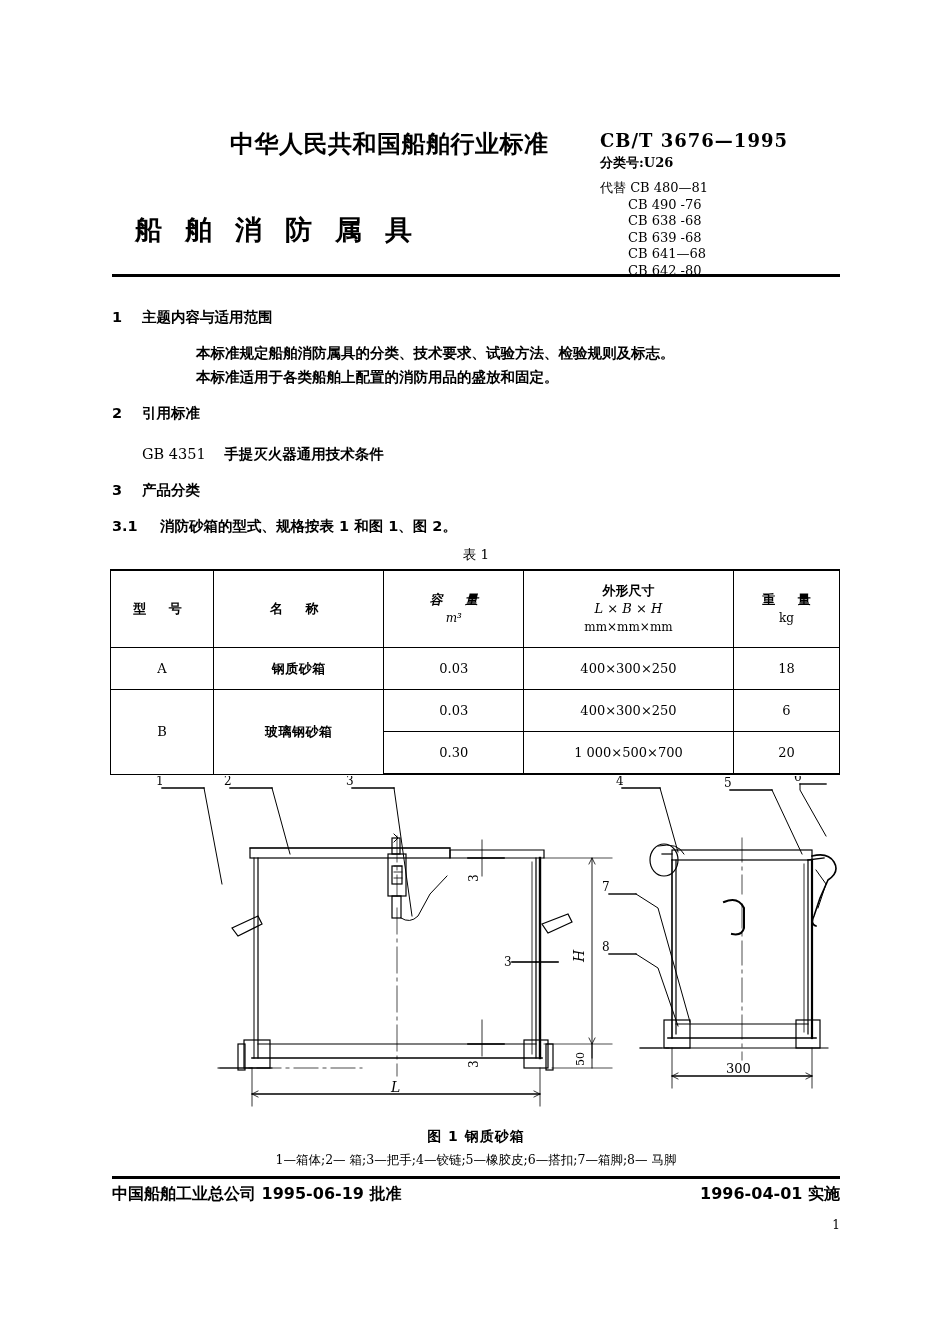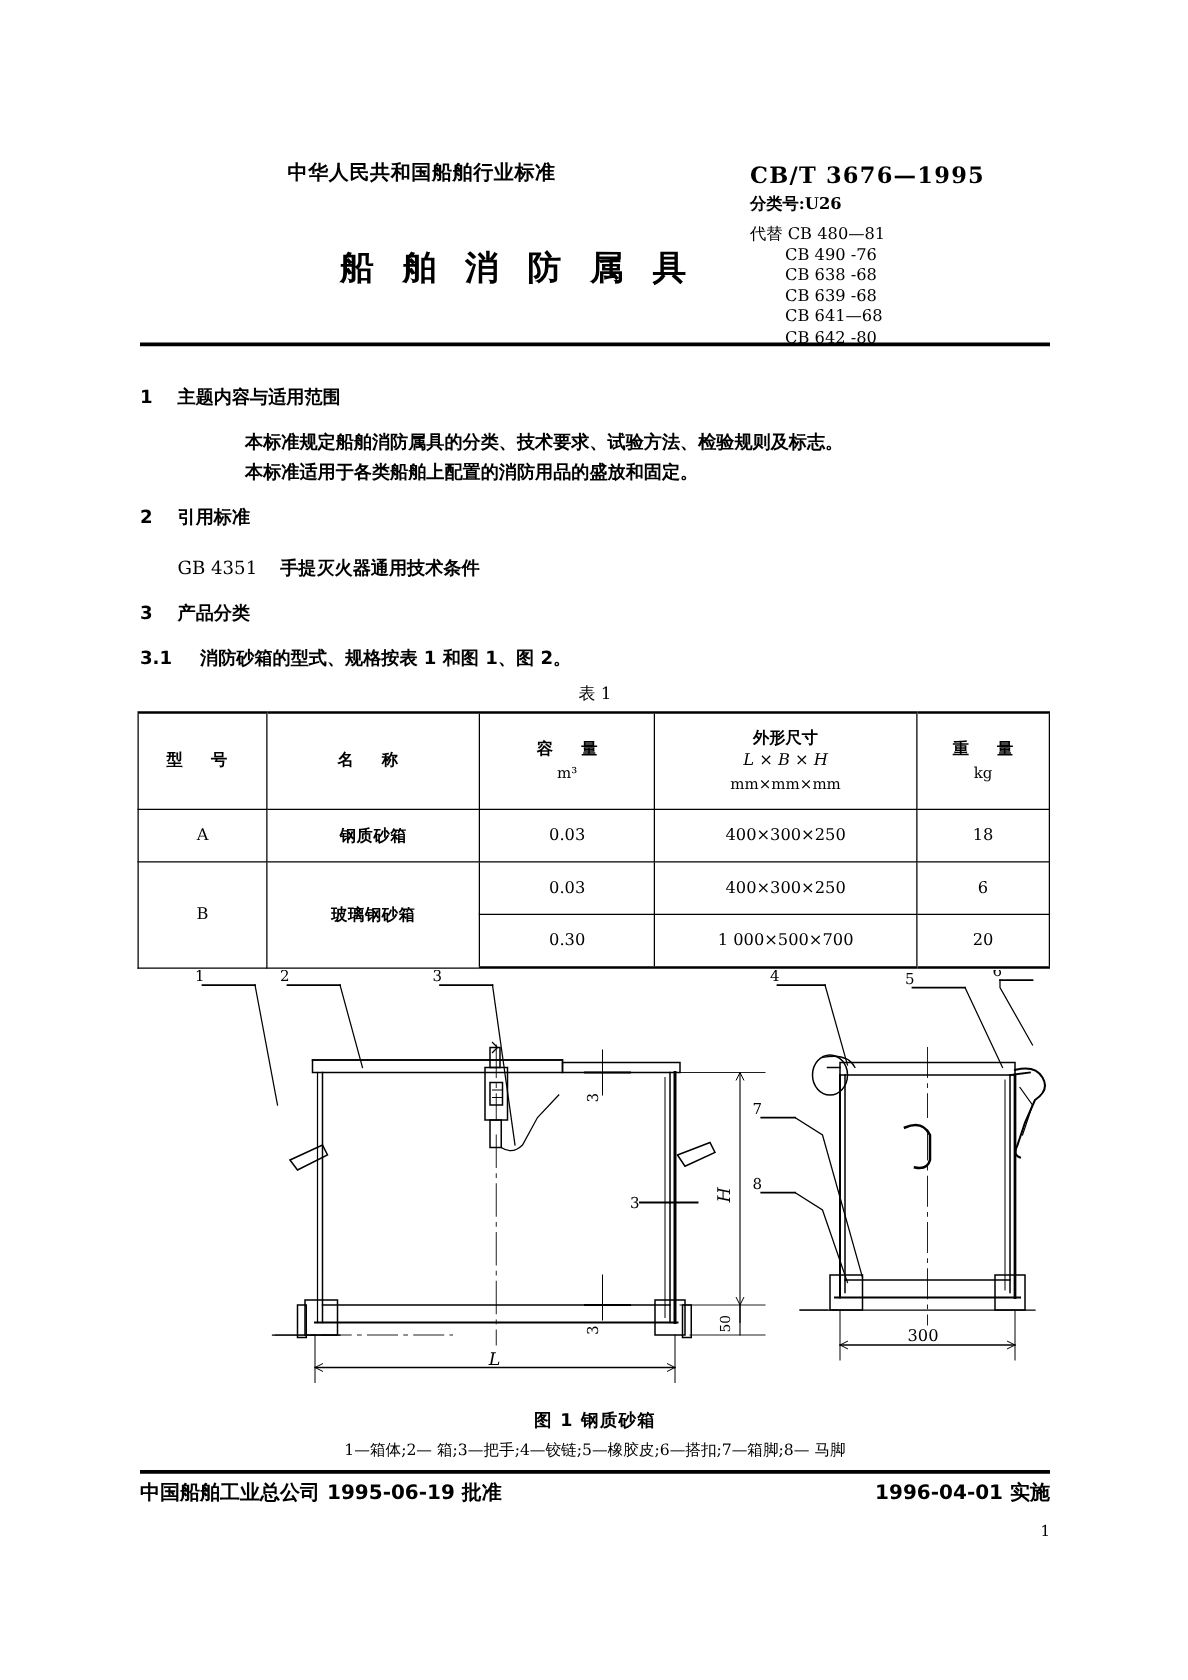--- a/index.html
+++ b/index.html
@@ -34,21 +34,21 @@
   .hdr {
     position: absolute;
     left: 0; top: 128px;
     width: 728px;
     height: 150px;
   }
   .hdr-title {
     position: absolute;
     left: 118px;
     top: 0px;
-    font-size: 16px;
+    font-size: 24px;
     font-weight: bold;
     letter-spacing: 0.5px;
     font-family: "DejaVu Sans", "Liberation Sans", sans-serif;
     white-space: nowrap;
   }
   .hdr-code {
     position: absolute;
     left: 488px;
     top: 2px;
     font-size: 18px;
@@ -76,23 +76,23 @@
     font-family: "DejaVu Serif", "Liberation Serif", serif;
   }
   .hdr-replaces .rep-label {
     font-weight: normal;
     font-family: "DejaVu Sans", "Liberation Sans", sans-serif;
   }
   .hdr-replaces .rep-ind { padding-left: 28px; }
   .doc-title {
     position: absolute;
     left: 0px;
-    top: 68px;
+    top: 84px;
     width: 460px;
-    text-align: right;
+    text-align: left;
     font-size: 27px;
     font-weight: bold;
     letter-spacing: 23px;
     text-indent: 23px;
     white-space: nowrap;
   }
   .rule-main {
     position: absolute;
     left: 0; top: 146px;
     width: 728px;
@@ -284,21 +284,21 @@
   <div class="tbl-caption">表 1</div>
   <table class="spec">
     <tbody>
           <tr>
       <td class="hcell thick-top" style="width:103px;">
         <span class="cn">型  号</span>
       </td>
       <td class="hcell thick-top" style="width:171px;text-align:center;">
         <span class="cn">名  称</span>
       </td>
-      <td class="hcell thick-top" style="width:140px;">
+      <td class="hcell thick-top" style="width:140px;font-style:italic;">
         <div class="cn">容  量</div>
         <div class="unit">m³</div>
       </td>
       <td class="hcell thick-top" style="width:210px;">
         <div>外形尺寸</div>
         <div class="ital">L × B × H</div>
         <div class="unit">mm×mm×mm</div>
       </td>
       <td class="hcell thick-top" style="width:106px;">
         <div class="cn">重  量</div>

